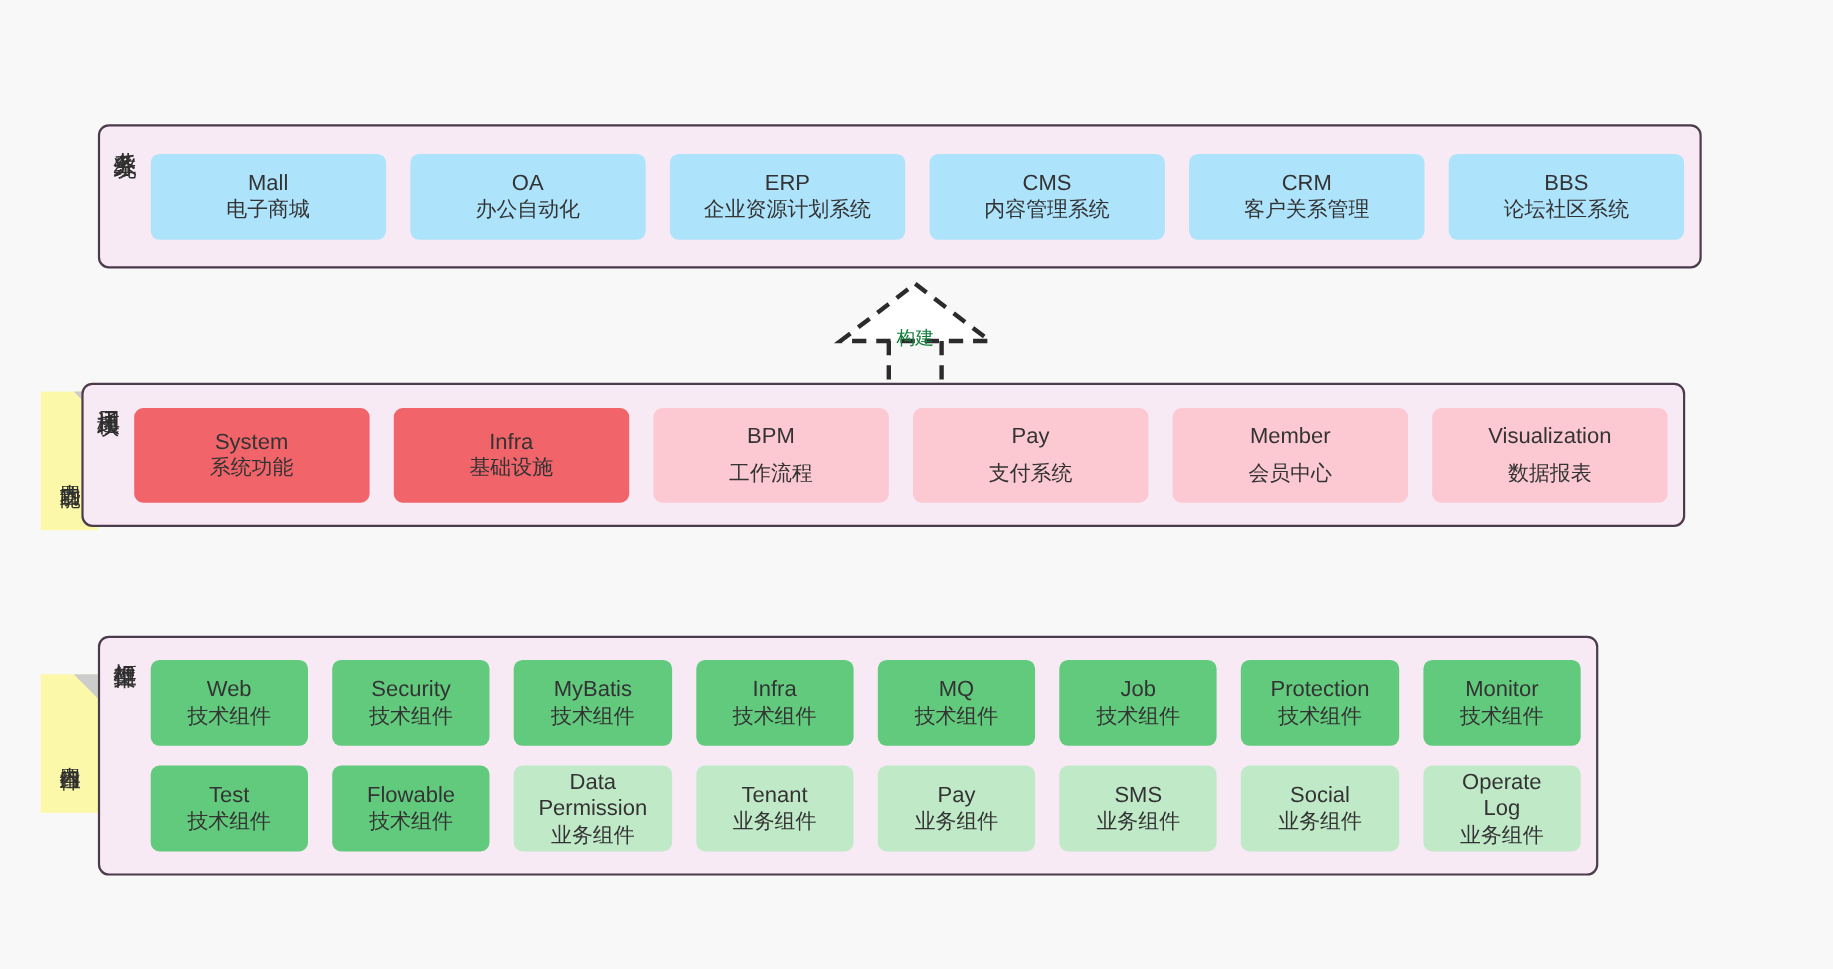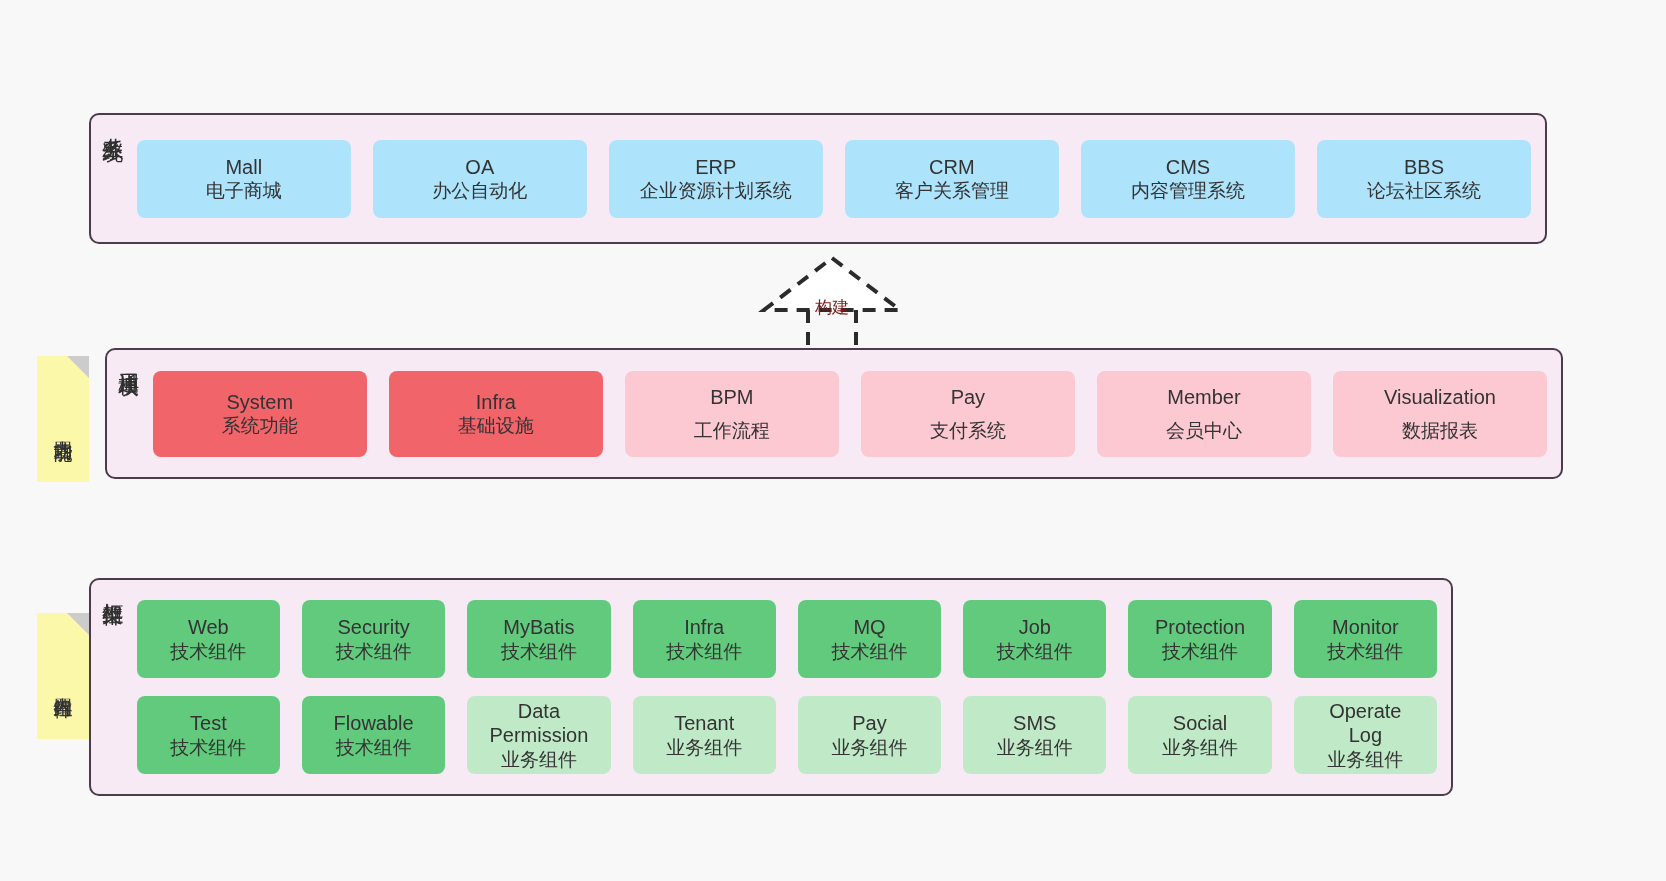--- a/index.html
+++ b/index.html
@@ -138,21 +138,21 @@
     top: 0;
     overflow: visible;
   }
   .connector .conn-label {
     position: absolute;
     left: 0;
     right: 0;
     top: 44px;
     text-align: center;
     font-size: 17px;
-    color: #7f1d1d;
+    color: #15803d;
     background: transparent;
     pointer-events: none;
   }
 </style>
 </head>
 <body>
 
 <div class="canvas">
 
   <div class="layer" style="left:89px; top:113px; width:1458px; height:131px;">
@@ -165,26 +165,26 @@
         </div>
         <div class="node c-blue h-biz">
           <span class="t1">OA</span>
           <span class="t2">办公自动化</span>
         </div>
         <div class="node c-blue h-biz">
           <span class="t1">ERP</span>
           <span class="t2">企业资源计划系统</span>
         </div>
         <div class="node c-blue h-biz">
+          <span class="t1">CMS</span>
+          <span class="t2">内容管理系统</span>
+        </div>
+        <div class="node c-blue h-biz">
           <span class="t1">CRM</span>
           <span class="t2">客户关系管理</span>
-        </div>
-        <div class="node c-blue h-biz">
-          <span class="t1">CMS</span>
-          <span class="t2">内容管理系统</span>
         </div>
         <div class="node c-blue h-biz">
           <span class="t1">BBS</span>
           <span class="t2">论坛社区系统</span>
         </div>
       </div>
     </div>
   </div>
 
   <div class="connector" style="left:742px; top:252px;">
@@ -195,21 +195,21 @@
       <path d="M66,58 L66,104 M114,58 L114,104 M66,102 L114,102" fill="none" stroke="#2b2b2b" stroke-width="4" stroke-dasharray="13,9"></path>
     </svg>
     <div class="conn-label">构建</div>
   </div>
 
   <div class="note" style="left:37px; top:356px; height:126px;">
     <span class="fold"></span>
     <span class="note-text">内置功能</span>
   </div>
 
-  <div class="layer" style="left:105px; top:348px; width:1458px; height:131px;">
+  <div class="layer" style="left:74px; top:348px; width:1458px; height:131px;">
     <div class="layer-label">通用模块</div>
     <div class="layer-body">
       <div class="row">
         <div class="node c-red h-mod">
           <span class="t1">System</span>
           <span class="t2">系统功能</span>
         </div>
         <div class="node c-red h-mod">
           <span class="t1">Infra</span>
           <span class="t2">基础设施</span>

